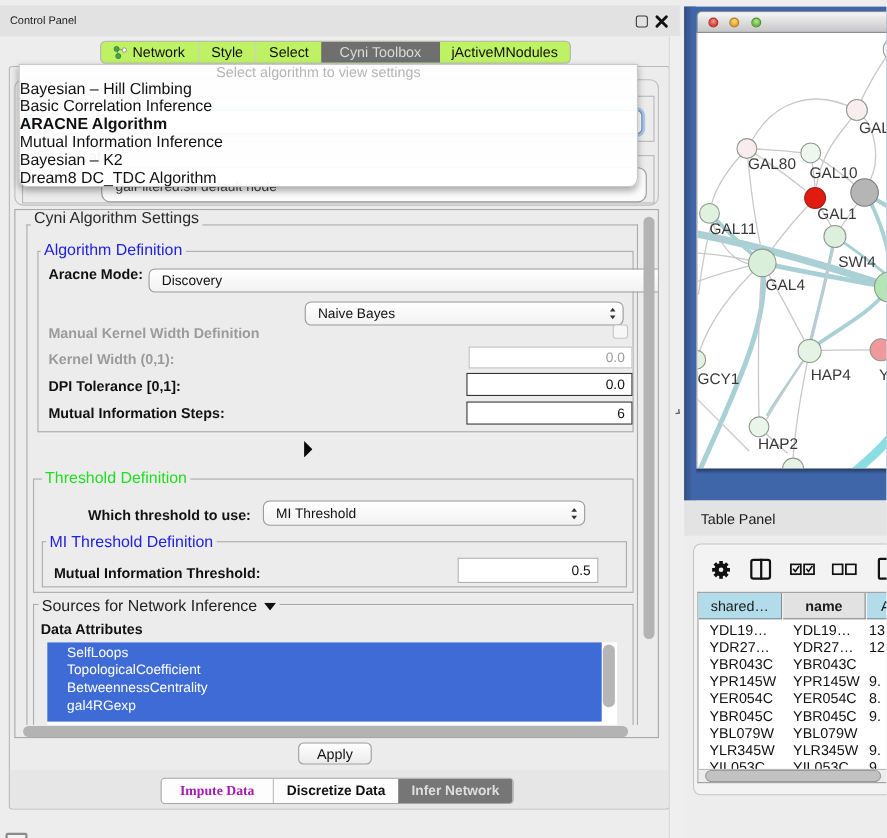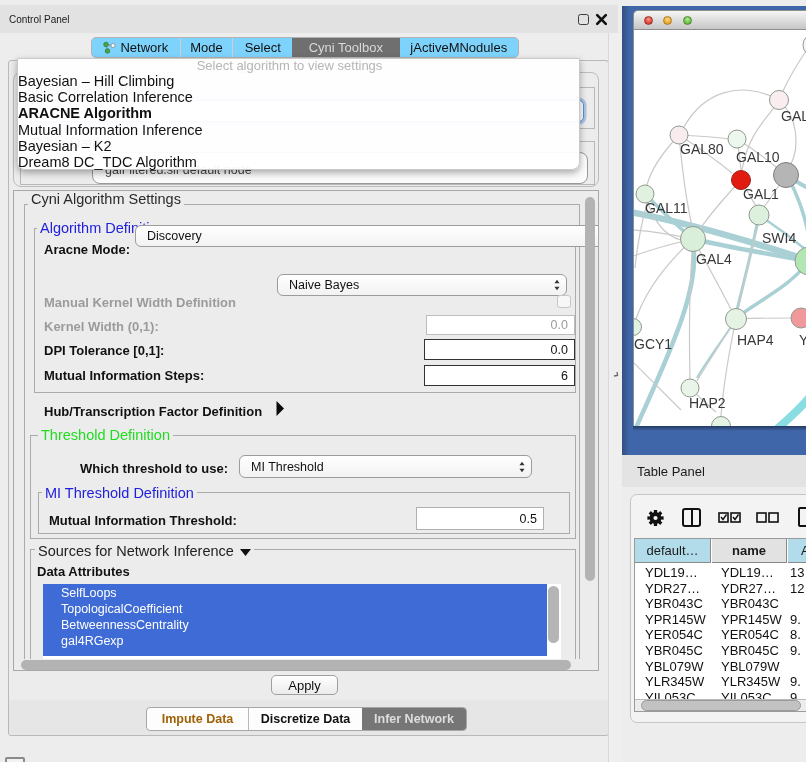--- a/index.html
+++ b/index.html
@@ -25,29 +25,29 @@
 
 <div class="abs" style="left:0;top:5px;width:618px;height:28px;background:#e2e2e2;"></div>
 <div class="abs" style="left:9px;top:5px;height:28px;display:flex;align-items:center;font-size:10px;color:#1a1a1a;">Control Panel</div>
 <div class="abs" style="left:578px;top:14px;width:11px;height:11px;border:1.6px solid #3c3c3c;border-radius:2.5px;"></div>
 <svg class="abs" style="left:595px;top:13px;" width="13" height="13" viewBox="0 0 13 13">
     <path d="M2.2 2.2 L10.8 10.8 M10.8 2.2 L2.2 10.8" stroke="#111" stroke-width="2.6" stroke-linecap="round"></path>
   </svg>
 
 <div class="abs" style="left:8px;top:60px;width:601px;height:676px;border:1px solid #b9b9b9;border-radius:3px;background:#ececec;"></div>
 
-<div class="abs" style="left:91px;top:37px;width:428px;height:21px;background:#7dd3fc;border:1px solid #b3b3b3;border-radius:5px;overflow:hidden;display:flex;">
+<div class="abs" style="left:91px;top:37px;width:428px;height:21px;background:#bef264;border:1px solid #b3b3b3;border-radius:5px;overflow:hidden;display:flex;">
   <div style="width:89px;display:flex;align-items:center;justify-content:center;font-size:13px;color:#111;border-right:1px solid #cfcfcf;">
     <svg width="13" height="13" viewBox="0 0 13 13" style="margin-right:4px;">
       <path d="M3 3.5 L4.5 10 M3 3.5 L9.5 4.5" stroke="#8a8a8a" stroke-width="1"></path>
       <circle cx="3" cy="3.5" r="2.3" fill="#4aa34a" stroke="#2f7a2f" stroke-width="0.7"></circle>
       <circle cx="4.5" cy="10" r="2.3" fill="#4aa34a" stroke="#2f7a2f" stroke-width="0.7"></circle>
       <circle cx="10" cy="4.5" r="2" fill="#fff" stroke="#888" stroke-width="0.8"></circle>
     </svg>Network</div>
-  <div style="width:53px;display:flex;align-items:center;justify-content:center;font-size:13px;color:#111;border-right:1px solid #cfcfcf;">Mode</div>
+  <div style="width:53px;display:flex;align-items:center;justify-content:center;font-size:13px;color:#111;border-right:1px solid #cfcfcf;">Style</div>
   <div style="width:59px;display:flex;align-items:center;justify-content:center;font-size:13px;color:#111;">Select</div>
   <div style="width:108px;display:flex;align-items:center;justify-content:center;font-size:13px;color:#d9d9d9;background:#6f6f6f;">Cyni Toolbox</div>
   <div style="width:119px;display:flex;align-items:center;justify-content:center;font-size:13px;color:#111;">jActiveMNodules</div>
 </div>
 
 <div class="abs" style="left:13px;top:72px;width:586px;height:115px;border:1px solid #bcbcbc;border-radius:8px;"></div>
 <div class="abs tb" style="left:20px;top:87px;width:575px;height:42px;border-color:#b8b8b8;"></div>
 <div class="abs tbt" style="left:28px;top:81px;color:#3a3a3a;">Inference Algorithm</div>
 <div class="abs" style="left:28px;top:100px;width:556px;height:22px;border:1.5px solid #5d90cc;border-radius:5px;background:#fdfdfd;box-shadow:0 0 0 2.5px rgba(120,165,220,0.55);"></div>
 <div class="abs tb" style="left:20px;top:141px;width:575px;height:44px;border-color:#b8b8b8;"></div>
@@ -59,21 +59,21 @@
 <div class="abs" style="left:13px;top:190px;width:586px;height:481px;border:1px solid #a8a8a8;background:#ececec;overflow:hidden;">
 <div class="abs" style="left:0;top:0;width:586px;height:481px;" id="sp">
 
   <div class="abs" style="left:10px;top:13px;width:556px;height:455px;border:1px solid #ababab;border-bottom:none;"></div>
   <div class="abs tbt" style="left:14px;top:0px;color:#2a2a2a;">Cyni Algorithm Settings</div>
 
   <div class="abs tb" style="left:20px;top:37px;width:542px;height:165px;"></div>
   <div class="abs tbt" style="left:23px;top:29px;color:#2121dd;">Algorithm Definition</div>
 
   <div class="abs lbl" style="left:30px;top:51px;">Aracne Mode:</div>
-  <div class="combo" style="left:121px;top:34px;width:520px;height:22px;">Discovery
+  <div class="combo" style="left:121px;top:53px;width:520px;height:22px;">Discovery
     <svg class="stepper" viewBox="0 0 8 14">
           <path d="M4 0 L7.4 4.6 H0.6 Z" fill="#333"></path>
           <path d="M4 14 L7.4 9.4 H0.6 Z" fill="#333"></path>
         </svg></div>
 
   <div class="combo" style="left:263px;top:83px;width:290px;height:22px;">Naive Bayes
     <svg class="stepper" viewBox="0 0 8 14">
           <path d="M4 0 L7.4 4.6 H0.6 Z" fill="#333"></path>
           <path d="M4 14 L7.4 9.4 H0.6 Z" fill="#333"></path>
         </svg></div>
@@ -83,21 +83,20 @@
 
   <div class="abs glbl" style="left:30px;top:128px;">Kernel Width (0,1):</div>
   <div class="fld" style="left:412px;top:124px;width:149px;height:20px;border:1px solid #bdbdbd;color:#9b9b9b;">0.0</div>
 
   <div class="abs lbl" style="left:30px;top:152px;">DPI Tolerance [0,1]:</div>
   <div class="fld" style="left:410px;top:148px;width:151px;height:21px;border:1.5px solid #333;color:#111;">0.0</div>
 
   <div class="abs lbl" style="left:30px;top:177px;">Mutual Information Steps:</div>
   <div class="fld" style="left:410px;top:174px;width:151px;height:21px;border:1.5px solid #333;color:#111;">6</div>
 
-  <div class="abs lbl" style="left:30px;top:213px;">Hub/Transcription Factor Definition</div>
   <svg class="abs" style="left:262px;top:210px;" width="8" height="15" viewBox="0 0 8 15">
         <path d="M0.5 0 L8 7.5 L0.5 15 Z" fill="#0a0a0a"></path>
       </svg>
 
   <div class="abs tb" style="left:16px;top:244px;width:546px;height:104px;"></div>
   <div class="abs tbt" style="left:24px;top:236px;color:#1fdd1f;">Threshold Definition</div>
 
   <div class="abs lbl" style="left:66px;top:270px;">Which threshold to use:</div>
   <div class="combo" style="left:225px;top:264px;width:293px;height:23px;">MI Threshold
     <svg class="stepper" viewBox="0 0 8 14">
@@ -124,21 +123,21 @@
   <div class="abs" style="left:7px;top:469px;width:550px;height:10px;background:#b3b3b3;border-radius:5px;"></div>
 </div>
 </div>
 
 <div class="abs" style="left:585px;top:197px;width:10px;height:384px;background:#b3b3b3;border-radius:5px;"></div>
 
 <div class="abs" style="left:271px;top:675px;width:67px;height:20px;border:1px solid #a0a0a0;border-radius:5px;background:linear-gradient(#ffffff,#ebebeb);display:flex;align-items:center;justify-content:center;font-size:13px;color:#111;">Apply</div>
 
 <div class="abs" style="left:9px;top:700px;width:599px;height:35px;background:#e6e6e6;border-radius:0 0 3px 3px;"></div>
 <div class="abs" style="left:146px;top:707px;width:321px;height:24px;background:#fdfdfd;border:1px solid #a6a6a6;border-radius:4px;overflow:hidden;display:flex;">
-  <div style="width:102px;display:flex;align-items:center;justify-content:center;font-size:12.5px;font-weight:bold;color:#a16207;border-right:1px solid #b9b9b9;">Impute Data</div>
+  <div style="width:102px;display:flex;align-items:center;justify-content:center;font-size:12.5px;font-weight:bold;color:#a21caf;border-right:1px solid #b9b9b9;font-family:Liberation Serif, serif;">Impute Data</div>
   <div style="width:113px;display:flex;align-items:center;justify-content:center;font-size:12.5px;font-weight:bold;color:#111;">Discretize Data</div>
   <div style="width:104px;display:flex;align-items:center;justify-content:center;font-size:12.5px;font-weight:bold;color:#dedede;background:#767676;">Infer Network</div>
 </div>
 
 <div class="abs" style="left:5px;top:757px;width:20px;height:14px;border:2px solid #8a8a8a;border-radius:2px;background:#f2f2f2;"></div>
 
 <div class="abs" style="left:17px;top:58px;width:563px;height:112px;background:rgba(255,255,255,0.95);border:1px solid #c9c9c9;border-radius:0 0 8px 8px;box-shadow:0 3px 7px rgba(0,0,0,0.32);"></div>
 <div class="abs" style="left:17px;top:58px;width:545px;height:13px;display:flex;justify-content:center;font-size:13px;color:#b5b5b5;">Select algorithm to view settings</div>
 <div class="abs" style="left:18px;top:73px;font-size:14.5px;color:#111;line-height:16.2px;">Bayesian – Hill Climbing<br>Basic Correlation Inference<br><b>ARACNE Algorithm</b><br>Mutual Information Inference<br>Bayesian – K2<br>Dream8 DC_TDC Algorithm</div>
 
@@ -251,21 +250,21 @@
   <rect x="13" y="1" width="9" height="9" fill="none" stroke="#111" stroke-width="1.6"></rect>
   <path d="M3 5 L5 7.5 L8.5 2.5 M15 5 L17 7.5 L20.5 2.5" stroke="#111" stroke-width="1.4" fill="none"></path>
 </svg>
 <svg class="abs" style="left:756px;top:512px;" width="24" height="11" viewBox="0 0 24 11">
   <rect x="1" y="1" width="9" height="9" fill="none" stroke="#111" stroke-width="1.6"></rect>
   <rect x="13" y="1" width="9" height="9" fill="none" stroke="#111" stroke-width="1.6"></rect>
 </svg>
 <div class="abs" style="left:798px;top:507px;width:14px;height:20px;border:2.5px solid #111;border-radius:2px;background:#f3f3f3;"></div>
 
 <div class="abs" style="left:634px;top:538px;width:172px;height:174px;background:#fff;border:1px solid #9a9a9a;border-right:none;overflow:hidden;">
-  <div style="position:absolute;left:0;top:0;width:76px;height:24px;background:#b2dcea;border-right:1px solid #8a8a8a;border-bottom:1px solid #8a8a8a;display:flex;align-items:center;justify-content:center;font-size:13px;color:#1b1b1b;">default…</div>
+  <div style="position:absolute;left:0;top:0;width:76px;height:24px;background:#b2dcea;border-right:1px solid #8a8a8a;border-bottom:1px solid #8a8a8a;display:flex;align-items:center;justify-content:center;font-size:13px;color:#1b1b1b;">shared…</div>
   <div style="position:absolute;left:77px;top:0;width:75px;height:24px;background:#e2e2e2;border-right:1px solid #8a8a8a;border-bottom:1px solid #8a8a8a;display:flex;align-items:center;justify-content:center;font-size:13px;color:#1b1b1b;font-weight:bold;">name</div>
   <div style="position:absolute;left:153px;top:0;width:19px;height:24px;background:#b2dcea;border-bottom:1px solid #8a8a8a;font-size:13px;color:#1b1b1b;display:flex;align-items:center;padding-left:13px;">A</div>
   <div style="position:absolute;left:10px;top:26px;font-size:13px;color:#111;line-height:15.6px;">YDL19…<br>YDR27…<br>YBR043C<br>YPR145W<br>YER054C<br>YBR045C<br>YBL079W<br>YLR345W<br>YIL053C</div>
   <div style="position:absolute;left:86px;top:26px;font-size:13px;color:#111;line-height:15.6px;">YDL19…<br>YDR27…<br>YBR043C<br>YPR145W<br>YER054C<br>YBR045C<br>YBL079W<br>YLR345W<br>YIL053C</div>
   <div style="position:absolute;left:155px;top:26px;font-size:13px;color:#111;line-height:15.6px;">13<br>12<br>&nbsp;<br>9.<br>8.<br>9.<br>&nbsp;<br>9.<br>9.</div>
 
   <div style="position:absolute;left:0px;top:160px;width:172px;height:14px;background:#ececec;border-top:1px solid #bbb;"></div>
   <div style="position:absolute;left:6px;top:161px;width:160px;height:11px;background:#c2c2c2;border:1px solid #9a9a9a;border-radius:6px;"></div>
 </div>
 

